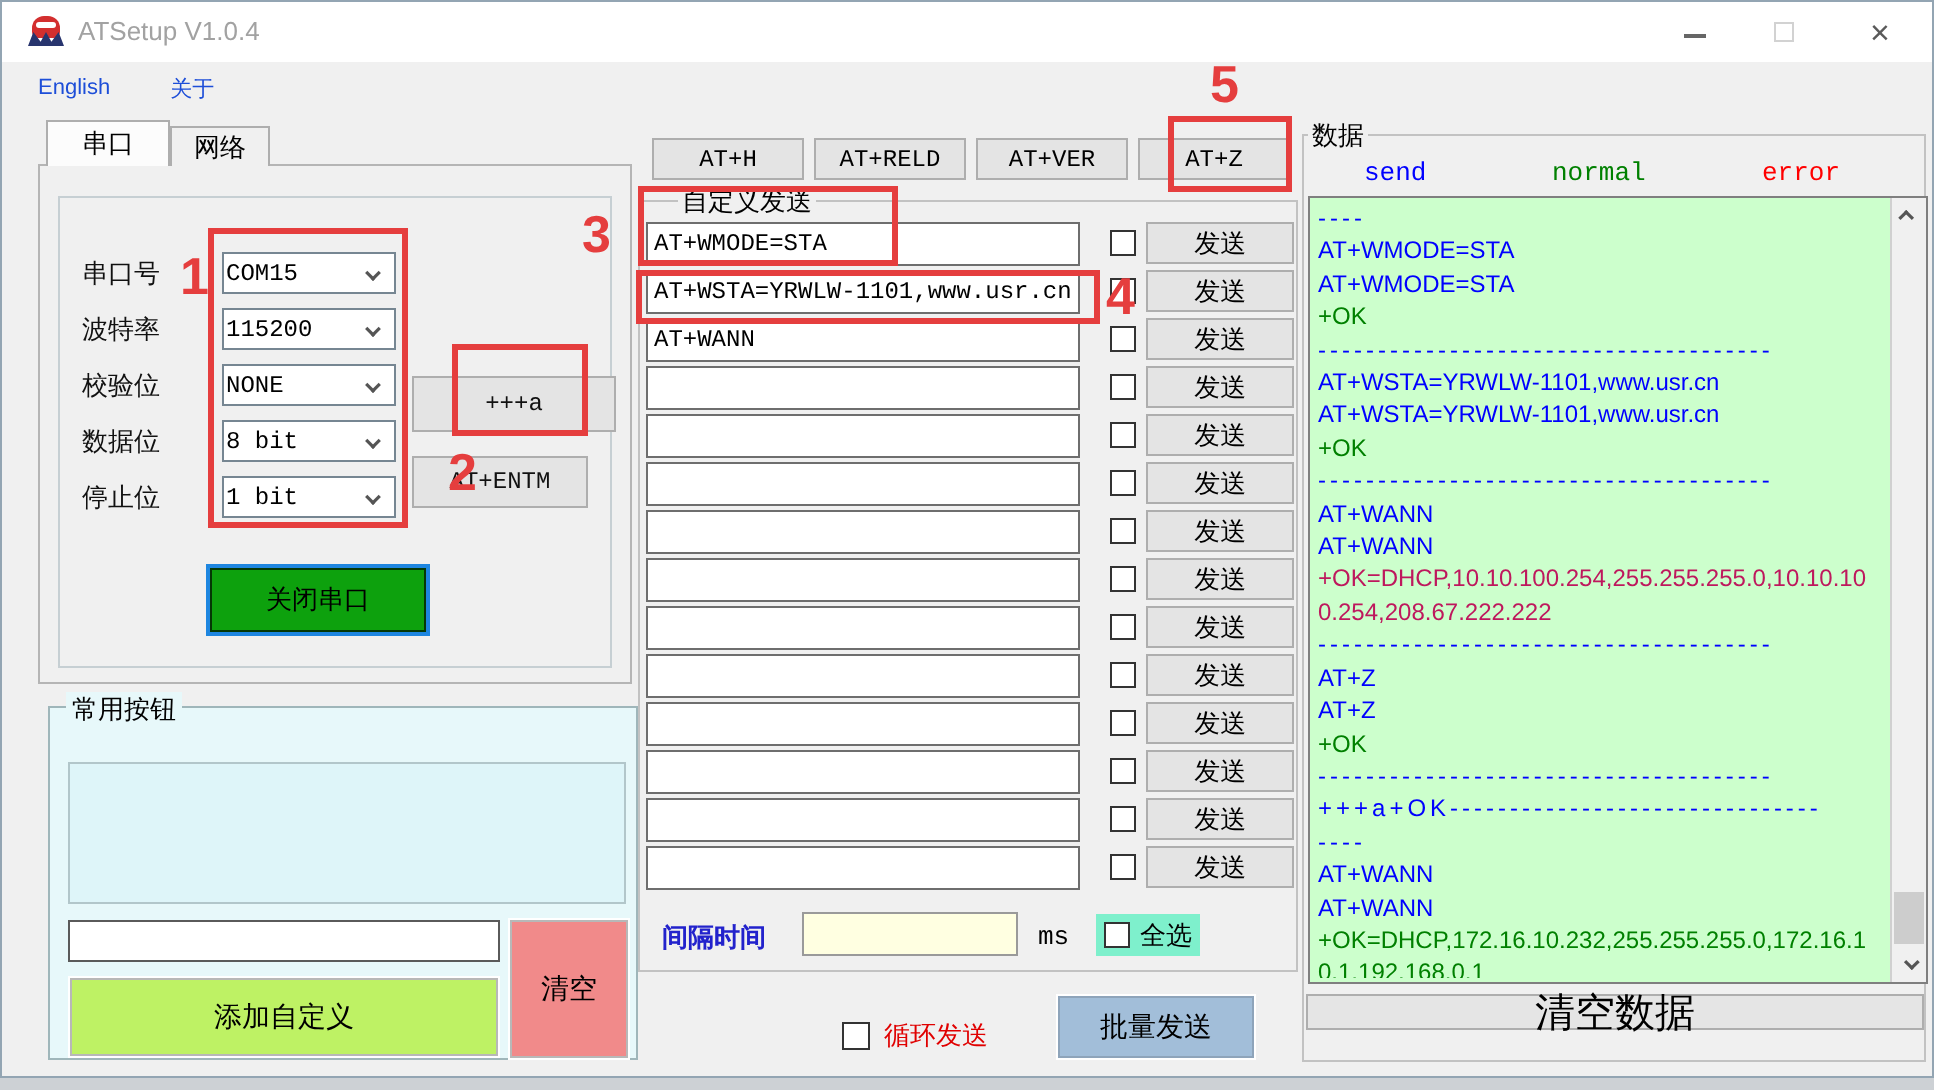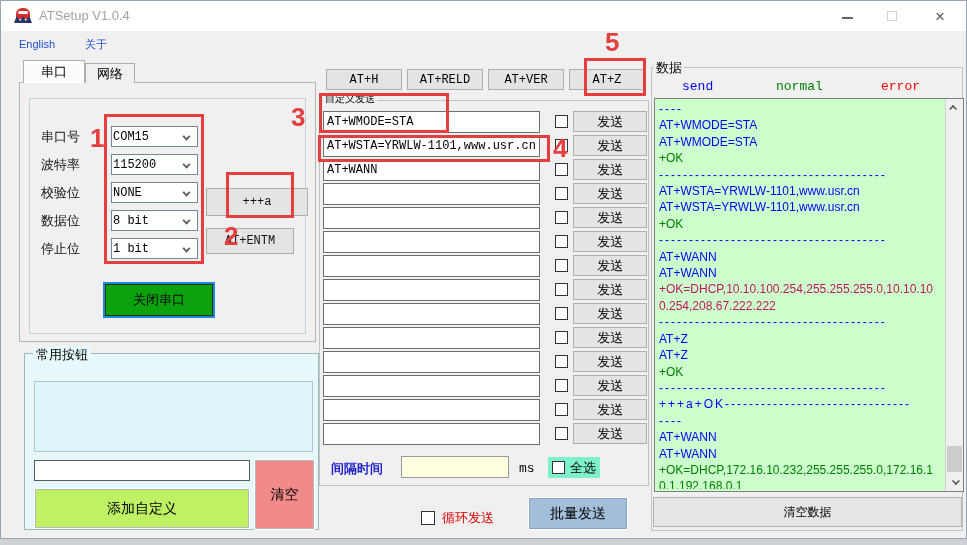--- a/index.html
+++ b/index.html
@@ -54,21 +54,21 @@
   .common-label { position:absolute; left:8px; top:-8px; background:#e7f8fa; padding:0 3px; font-size:13px; }
   .common-list { position:absolute; left:9px; top:27px; width:279px; height:71px; background:#def5f9; border:1px solid #b2c6ca; }
   .common-input { position:absolute; left:9px; top:106px; width:216px; height:21px; background:#fff; border:1px solid #5a5a5a; font-size:12px; padding:0 3px; font-family:"Liberation Mono","DejaVu Sans Mono",monospace; }
   .add-custom { position:absolute; left:10px; top:135px; width:214px; height:39px; background:#bef264; border:1px solid #b8b8b8; box-shadow:0 0 0 1px #fff; font-size:14px; display:flex; align-items:center; justify-content:center; }
   .clear-btn { position:absolute; left:230px; top:106px; width:59px; height:69px; background:#f18a8a; border:1px solid #b8b8b8; box-shadow:0 0 0 1px #fff; font-size:14px; display:flex; align-items:center; justify-content:center; }
 
   
   .quickrow { position:absolute; left:325px; top:68px; display:flex; gap:5px; }
   .quickbtn { width:76px; height:21px; background:#e4e4e4; border:1px solid #aeaeae; font-family:"Liberation Mono","DejaVu Sans Mono",monospace; font-size:12px; display:flex; align-items:center; justify-content:center; }
   .custom-group { position:absolute; left:318px; top:99px; width:330px; height:386px; border:1px solid #c2c2c2; }
-  .custom-label { position:absolute; left:322px; top:91px; background:#f0f0f0; padding:0 2px; font-size:10px; z-index:2; }
+  .custom-label { position:absolute; left:338px; top:91px; background:#f0f0f0; padding:0 2px; font-size:13px; z-index:2; }
 
   .send-rows { position:absolute; left:322px; top:110px; width:324px; }
   .send-row { display:flex; height:22px; margin-bottom:2px; align-items:flex-start; }
   .cmd-input { width:218px; height:22px; background:#fff; border:1px solid #6e6e6e; font-family:"Liberation Mono","DejaVu Sans Mono",monospace; font-size:12px; padding:0 3px; }
   .checkbox { width:13px; height:13px; background:#fff; border:1px solid #333; }
   .send-row .checkbox { margin-left:15px; margin-top:4px; }
   .send-btn { margin-left:5px; width:74px; height:21px; background:#e4e4e4; border:1px solid #aeaeae; font-size:13px; display:flex; align-items:center; justify-content:center; }
 
   .interval-label { position:absolute; left:330px; top:459px; font-size:13px; font-weight:bold; color:#2222cc; }
   .interval-input { position:absolute; left:400px; top:455px; width:108px; height:22px; background:#ffffe1; border:1px solid #9a9a9a; font-size:12px; padding:0 3px; font-family:"Liberation Mono","DejaVu Sans Mono",monospace; }
@@ -91,21 +91,21 @@
   .log-content { position:absolute; left:4px; top:2px; right:21px; bottom:2px; overflow:hidden; font-size:12px; line-height:16.4px; word-break:break-all; }
   .logline.dashed { letter-spacing:2px; }
 
   .vscroll { position:absolute; top:0; right:0; bottom:0; width:18px; background:#f0f0f0; border-left:1px solid #d0d0d0; }
   .sb-arrow { position:absolute; left:0; width:100%; height:17px; display:flex; align-items:center; justify-content:center; }
   .sb-up { top:0; } .sb-down { bottom:0; }
   .sb-up .ch { width:7px; height:7px; border-left:2px solid #555; border-top:2px solid #555; transform:rotate(45deg) translateY(2px) scale(0.8); }
   .sb-down .ch { width:7px; height:7px; border-right:2px solid #555; border-bottom:2px solid #555; transform:rotate(45deg) translateY(-2px) scale(0.8); }
   .sb-thumb { position:absolute; left:1px; right:1px; bottom:19px; height:26px; background:#cdcdcd; }
 
-  .clear-data-btn { position:absolute; left:652px; top:496px; width:309px; height:30px; background:#e5e5e5; border:1px solid #aeaeae; font-size:12px; display:flex; align-items:center; justify-content:center; }
+  .clear-data-btn { position:absolute; left:652px; top:496px; width:309px; height:18px; background:#e5e5e5; border:1px solid #aeaeae; font-size:20px; display:flex; align-items:center; justify-content:center; }
 
   
   .ann { position:absolute; border:3px solid #e53e3e; z-index:40; pointer-events:none; }
   .ann .digit { position:absolute; color:#e53e3e; font-weight:bold; font-size:26px; line-height:1; }
   .a1 { left:103px; top:113px; width:100px; height:150px; } .a1 .digit { left:-17px; top:8px; }
   .a2 { left:225px; top:171px; width:68px;  height:46px;  } .a2 .digit { left:-5px; top:48px; }
   .a3 { left:318px; top:92px;  width:130px; height:40px;  } .a3 .digit { left:-31px; top:8px; }
   .a4 { left:317px; top:134px; width:232px; height:27px;  } .a4 .digit { left:232px; top:-3px; }
   .a5 { left:583px; top:57px;  width:62px;  height:38px;  } .a5 .digit { left:18px; top:-32px; }
 </style>

